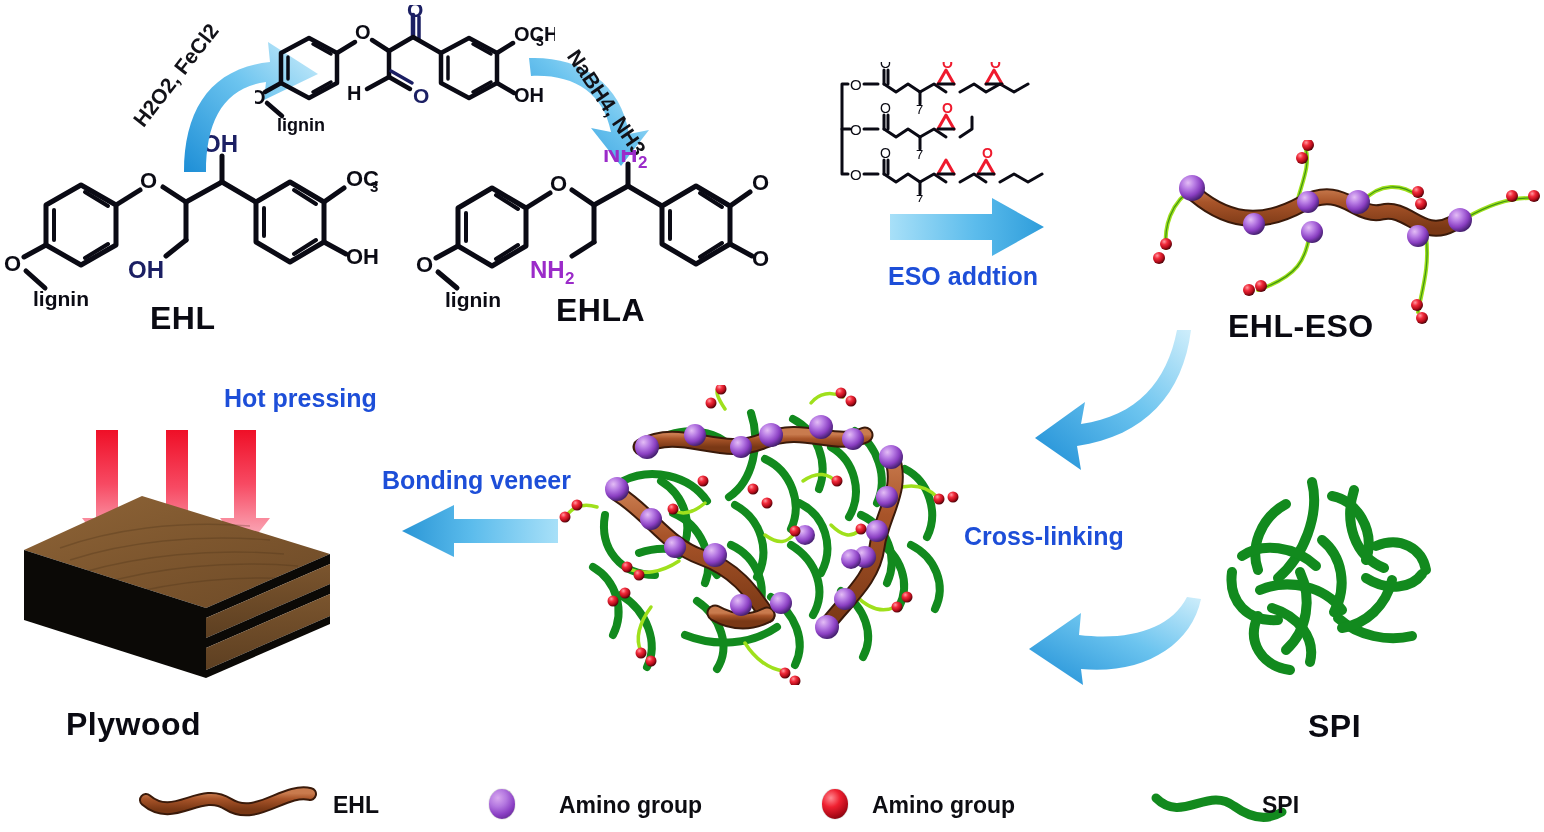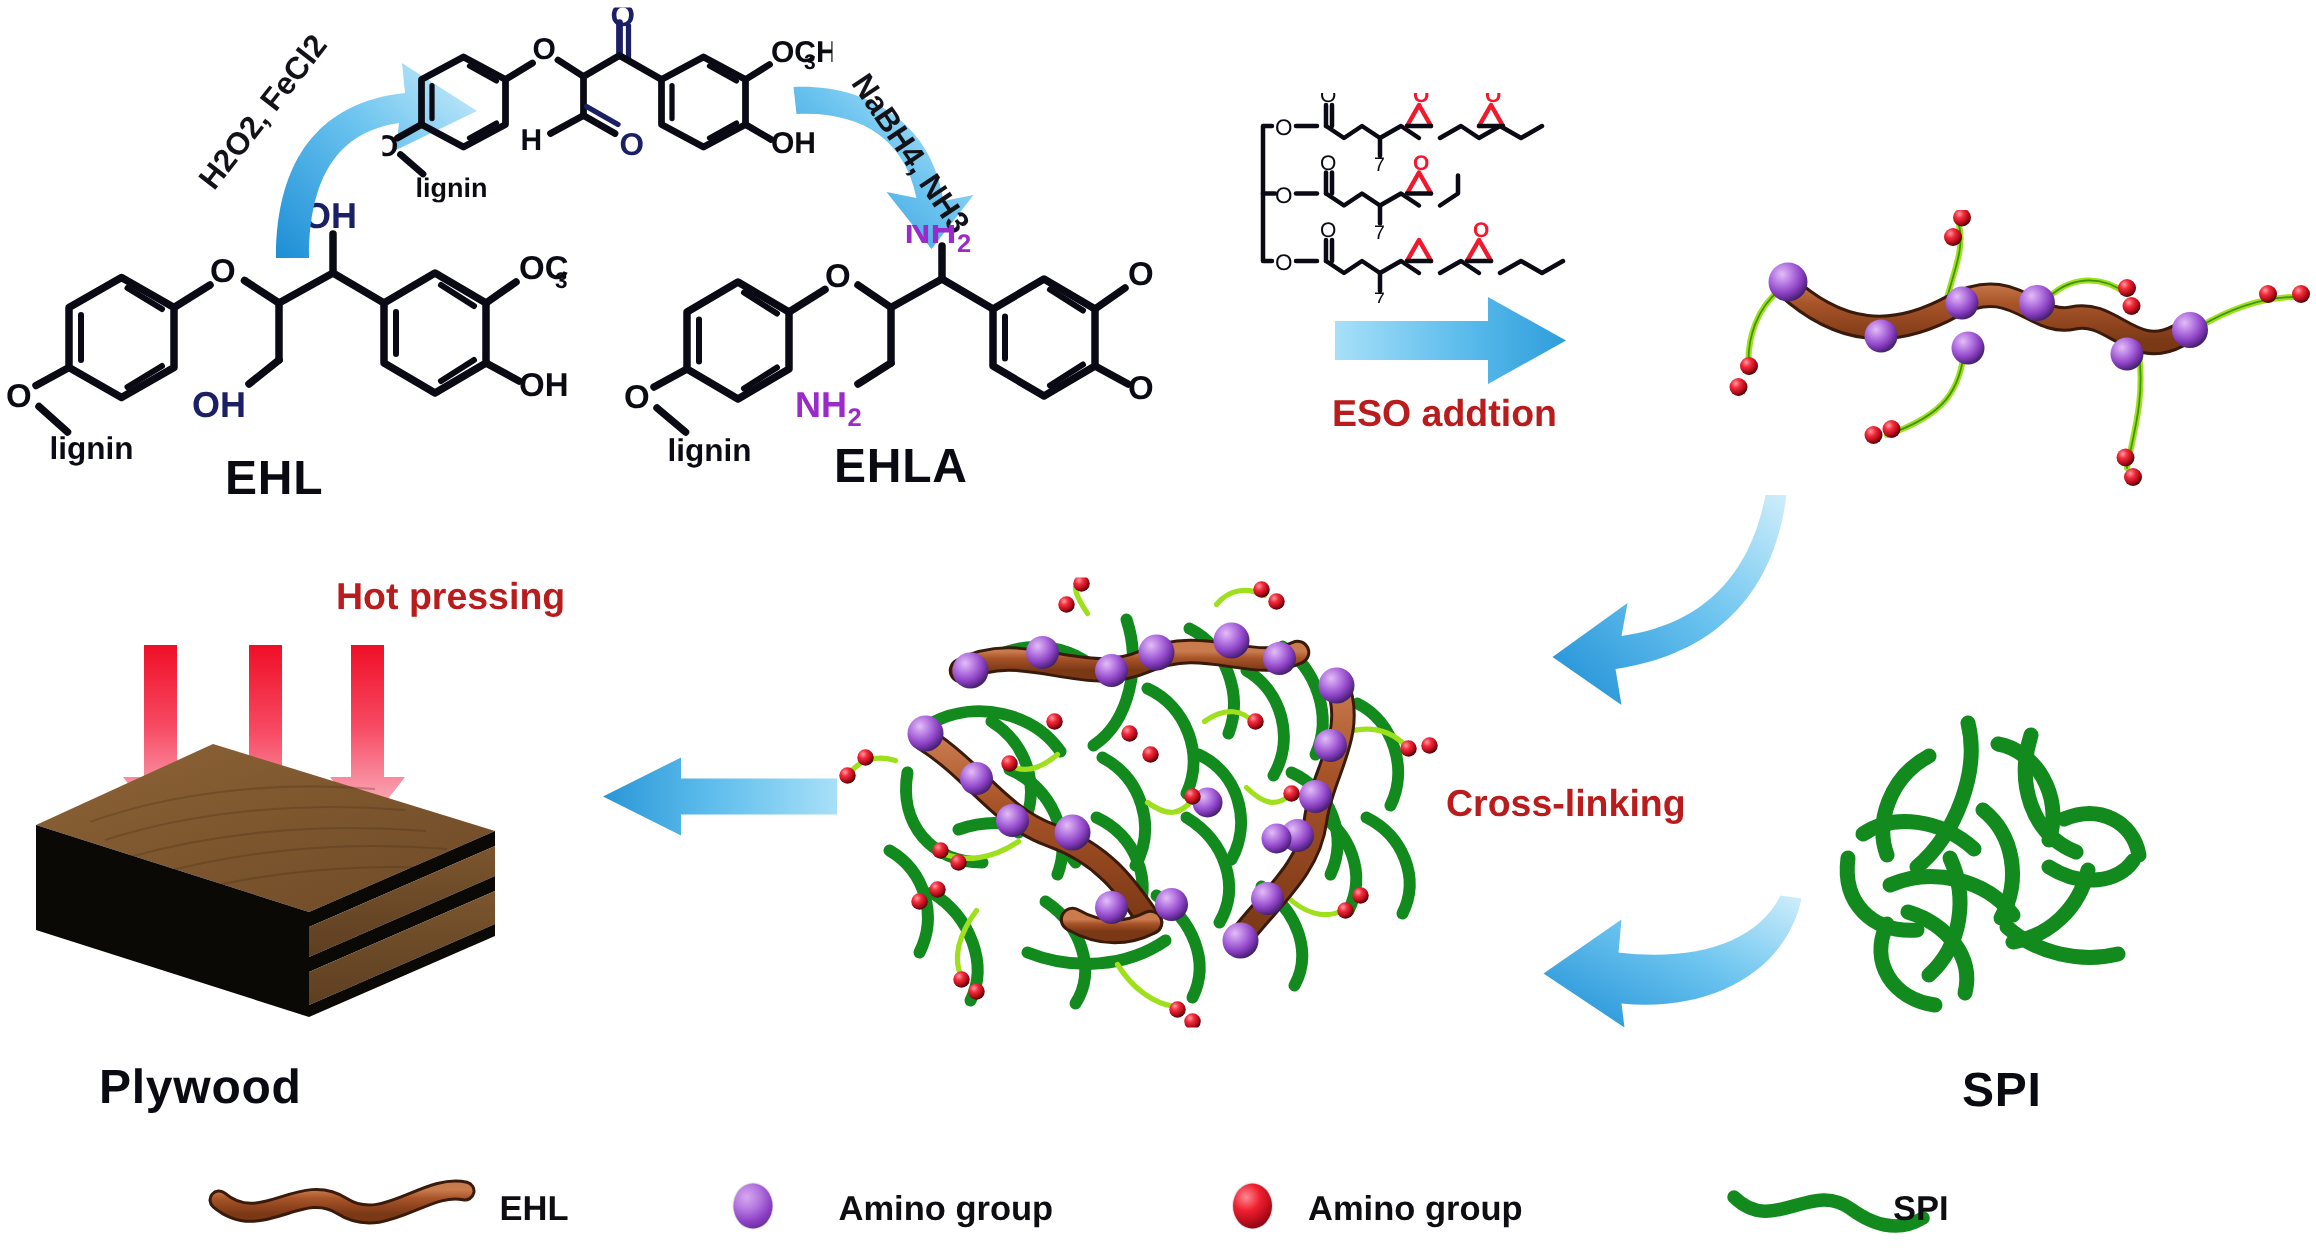--- a/index.html
+++ b/index.html
@@ -11,21 +11,21 @@
   }
   .stage{position:absolute;left:0;top:0;width:1544px;height:832px;}
   .abs{position:absolute;}
 
   
   .cmpd-title{
     font-weight:bold;font-size:32px;color:#0a0a12;letter-spacing:0.5px;
     white-space:nowrap;
   }
   .step-label{
-    font-weight:bold;font-size:25px;color:#b91c1c;white-space:nowrap;
+    font-weight:bold;font-size:25px;color:#1d4ed8;white-space:nowrap;
   }
   .legend-label{
     font-weight:bold;font-size:23px;color:#0d0d12;white-space:nowrap;
   }
   .reagent{
     font-weight:bold;font-size:21px;color:#121218;white-space:nowrap;
     transform-origin:left center;
   }
   .atom{font-size:22px;font-weight:600;fill:#0b0b14;}
 
@@ -341,20 +341,21 @@
       <circle cx="131" cy="146" r="6" fill="url(#gEpoxy)"></circle>
       <circle cx="119" cy="150" r="6" fill="url(#gEpoxy)"></circle>
       <circle cx="288" cy="52" r="6" fill="url(#gEpoxy)"></circle>
       <circle cx="291" cy="64" r="6" fill="url(#gEpoxy)"></circle>
       <circle cx="287" cy="165" r="6" fill="url(#gEpoxy)"></circle>
       <circle cx="292" cy="178" r="6" fill="url(#gEpoxy)"></circle>
       <circle cx="382" cy="56" r="6" fill="url(#gEpoxy)"></circle>
       <circle cx="404" cy="56" r="6" fill="url(#gEpoxy)"></circle>
     </g>
   </svg>
+  <div class="abs cmpd-title" style="left:1228px;top:308px;">EHL-ESO</div>
 
   <svg class="abs" style="left:1033px;top:320px;" width="170" height="165" viewBox="0 0 170 165">
     <path d="M158,10 C150,74 112,116 44,126 L48,150 L2,118 L52,82 L48,104 C104,96 134,62 144,10 Z" fill="url(#gBlueCurve)"></path>
   </svg>
   <div class="abs step-label" style="left:964px;top:522px;">Cross-linking</div>
   <svg class="abs" style="left:1025px;top:585px;" width="180" height="100" viewBox="0 0 180 100">
     <path d="M176,14 C166,62 116,90 56,84 L58,100 L4,64 L56,28 L54,50 C104,56 146,44 162,12 Z" fill="url(#gBlueCurve)"></path>
   </svg>
 
   <svg class="abs" style="left:1216px;top:460px;" width="260" height="240" viewBox="0 0 260 240">
@@ -479,20 +480,21 @@
       <circle cx="306" cy="144" r="5.5" fill="url(#gEpoxy)"></circle>
       <circle cx="118" cy="124" r="5.5" fill="url(#gEpoxy)"></circle>
       <circle cx="198" cy="104" r="5.5" fill="url(#gEpoxy)"></circle>
       <circle cx="212" cy="118" r="5.5" fill="url(#gEpoxy)"></circle>
       <circle cx="148" cy="96" r="5.5" fill="url(#gEpoxy)"></circle>
       <circle cx="58" cy="216" r="5.5" fill="url(#gEpoxy)"></circle>
       <circle cx="70" cy="208" r="5.5" fill="url(#gEpoxy)"></circle>
     </g>
   </svg>
 
+  <div class="abs step-label" style="left:382px;top:466px;">Bonding veneer</div>
   <svg class="abs" style="left:400px;top:503px;" width="160" height="56" viewBox="0 0 160 56">
     <path d="M158,16 L54,16 L54,2 L2,28 L54,54 L54,40 L158,40 Z" fill="url(#gBlueArrowL)"></path>
   </svg>
 
   <div class="abs step-label" style="left:224px;top:384px;">Hot pressing</div>
 
   <svg class="abs" style="left:0px;top:408px;" width="400" height="270" viewBox="0 0 400 270">
 
     <g>
       <path d="M96,22 L118,22 L118,110 L132,110 L107,142 L82,110 L96,110 Z" fill="url(#gPress)"></path>

